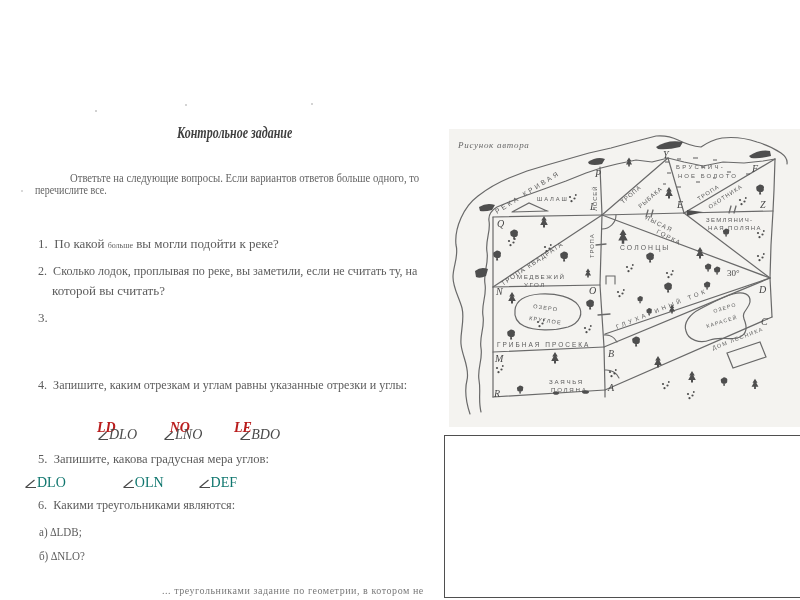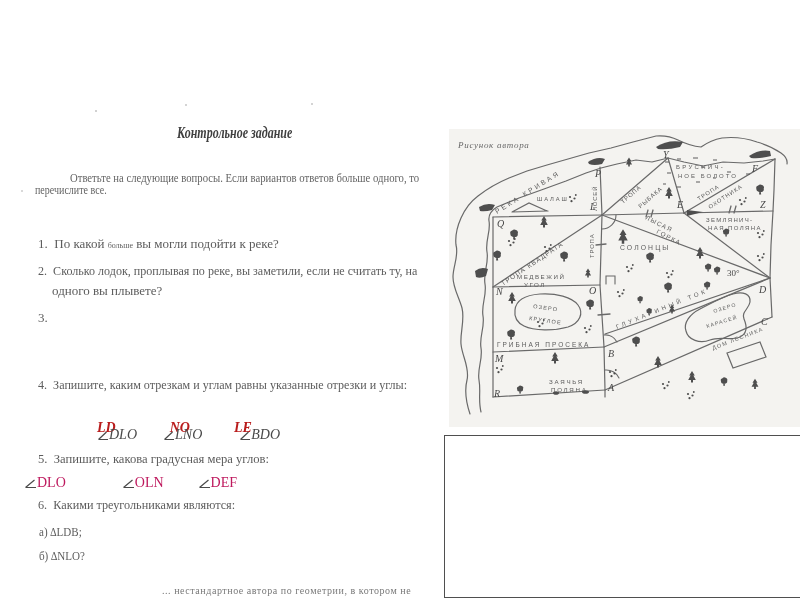--- a/index.html
+++ b/index.html
@@ -14,53 +14,53 @@
 
 <div class="tx fz" style="left:177px;top:124px;font-style:italic;font-weight:bold;font-size:16px;color:#3f3f3f;transform:scaleX(0.75);transform-origin:left top;">Контрольное задание</div>
 
 <div class="tx fz" style="left:70px;top:170px;font-size:13px;color:#585858;transform:scaleX(0.822);transform-origin:left top;color:#636363;">Ответьте на следующие вопросы. Если вариантов ответов больше одного, то</div>
 
 <div class="tx fz" style="left:35px;top:182px;font-size:13px;color:#636363;transform:scaleX(0.77);transform-origin:left top;">перечислите все.</div>
 
 <div class="tx fz" style="left:38px;top:236px;font-size:13px;color:#5c5c5c;">1.&nbsp; По какой <span style="font-size:8px;">больше</span> вы могли подойти к реке?</div>
 
 <div class="tx fz" style="left:38px;top:263px;font-size:13px;color:#5c5c5c;transform:scaleX(0.928);transform-origin:left top;">2.&nbsp; Сколько лодок, проплывая по реке, вы заметили, если не считать ту, на</div>
-<div class="tx fz" style="left:52px;top:283px;font-size:13px;color:#5c5c5c;">одного вы плывете?</div>
+<div class="tx fz" style="left:52px;top:283px;font-size:13px;color:#5c5c5c;">которой вы считать?</div>
 
 <div class="tx fz" style="left:38px;top:310px;font-size:13px;color:#5c5c5c;">3.</div>
 
 <div class="tx fz" style="left:38px;top:377px;font-size:13px;color:#5c5c5c;transform:scaleX(0.93);transform-origin:left top;">4.&nbsp; Запишите, каким отрезкам и углам равны указанные отрезки и углы:</div>
 
 <div class="tx fz" style="left:97px;top:420px;font-size:14px;font-style:italic;font-weight:bold;color:#b91c1c;">LD<span style="display:inline-block;width:54px;"></span>NO<span style="display:inline-block;width:44px;"></span>LE</div>
 
 <div class="tx fz" style="left:97px;top:427px;font-size:14px;font-style:italic;font-weight:normal;color:#4a4a4a;"><svg class="ang" width="12" height="11">
       <path d="M1.5 9.5 H11 M1.5 9.5 L9.5 2" stroke="#4a4a4a" stroke-width="1.2" fill="none"></path>
     </svg>DLO<span style="display:inline-block;width:26px;"></span><svg class="ang" width="12" height="11">
       <path d="M1.5 9.5 H11 M1.5 9.5 L9.5 2" stroke="#4a4a4a" stroke-width="1.2" fill="none"></path>
     </svg>LNO<span style="display:inline-block;width:37px;"></span><svg class="ang" width="12" height="11">
       <path d="M1.5 9.5 H11 M1.5 9.5 L9.5 2" stroke="#4a4a4a" stroke-width="1.2" fill="none"></path>
     </svg>BDO</div>
 
 <div class="tx fz" style="left:38px;top:451px;font-size:13px;color:#5c5c5c;transform:scaleX(0.97);transform-origin:left top;">5.&nbsp; Запишите, какова градусная мера углов:</div>
 
-<div class="tx fz" style="left:24px;top:475px;font-size:14px;color:#be185d;"><svg class="ang" width="13" height="11">
+<div class="tx fz" style="left:24px;top:475px;font-size:14px;color:#0f766e;"><svg class="ang" width="13" height="11">
       <path d="M1.5 9.5 H12 M1.5 9.5 L10.5 2" stroke="#4a4a4a" stroke-width="1.2" fill="none"></path>
     </svg>DLO<span style="display:inline-block;width:56px;"></span><svg class="ang" width="13" height="11">
       <path d="M1.5 9.5 H12 M1.5 9.5 L10.5 2" stroke="#4a4a4a" stroke-width="1.2" fill="none"></path>
     </svg>OLN<span style="display:inline-block;width:34px;"></span><svg class="ang" width="13" height="11">
       <path d="M1.5 9.5 H12 M1.5 9.5 L10.5 2" stroke="#4a4a4a" stroke-width="1.2" fill="none"></path>
     </svg>DEF</div>
 
 <div class="tx fz" style="left:38px;top:497px;font-size:13px;color:#5c5c5c;transform:scaleX(0.94);transform-origin:left top;">6.&nbsp; Какими треугольниками являются:</div>
 
 <div class="tx fz" style="left:39px;top:524px;font-size:13px;color:#5c5c5c;transform:scaleX(0.85);transform-origin:left top;">а) <span style="font-size:12px;">∆</span>LDB;</div>
 
 <div class="tx fz" style="left:39px;top:548px;font-size:13px;color:#5c5c5c;transform:scaleX(0.85);transform-origin:left top;">б) <span style="font-size:12px;">∆</span>NLO?</div>
 
-<div class="tx" style="left:162px;top:585px;font-size:10px;letter-spacing:0.55px;color:#787878;filter:blur(0.5px);">... нестандартное автора по геометрии, в котором не</div>
+<div class="tx" style="left:162px;top:585px;font-size:10px;letter-spacing:0.55px;color:#787878;filter:blur(0.5px);">... треугольниками задание по геометрии, в котором не</div>
 
 <div style="position:absolute;left:95px;top:110px;width:2px;height:2px;background:#c2c2c2;border-radius:50%;"></div>
 <div style="position:absolute;left:185px;top:104px;width:2px;height:2px;background:#c6c6c6;border-radius:50%;"></div>
 <div style="position:absolute;left:311px;top:103px;width:2px;height:2px;background:#c6c6c6;border-radius:50%;"></div>
 <div style="position:absolute;left:21px;top:190px;width:2px;height:2px;background:#cccccc;border-radius:50%;"></div>
 
 <svg style="position:absolute;left:440px;top:125px;" width="360" height="305" viewBox="440 125 360 305">
   <defs>
 
     <g id="fir">

